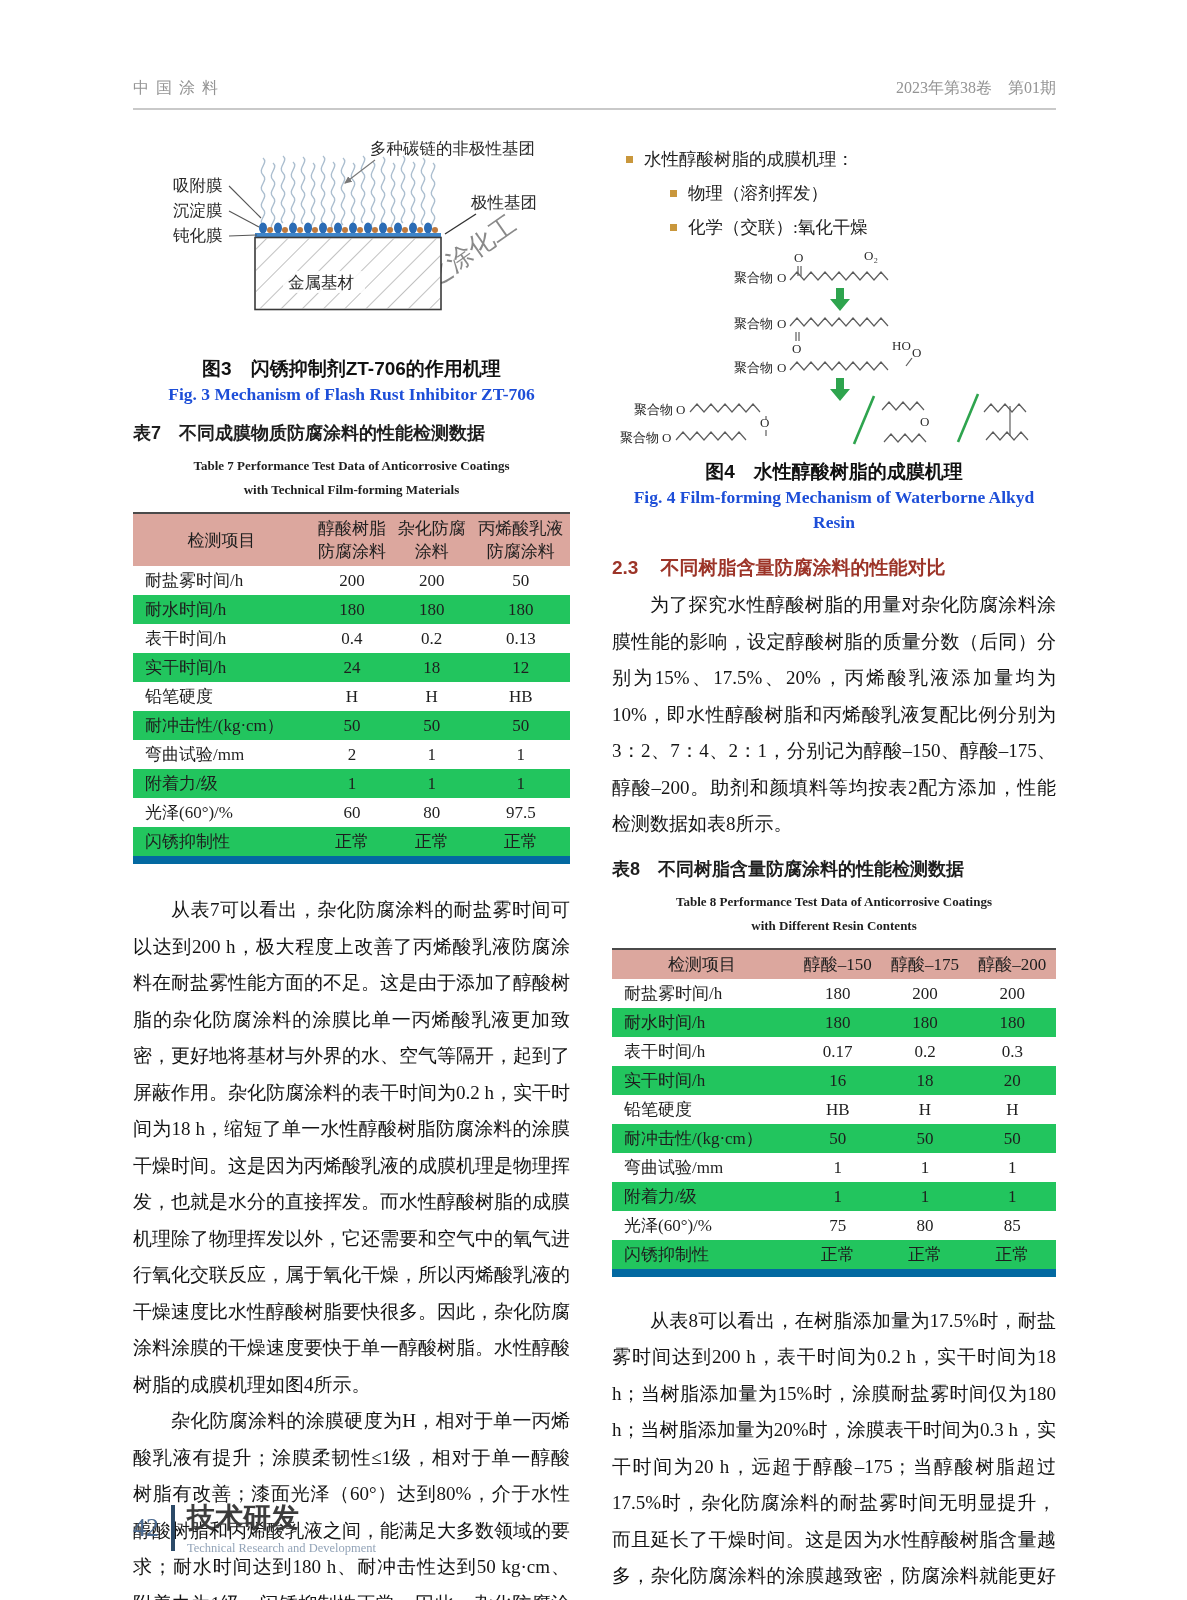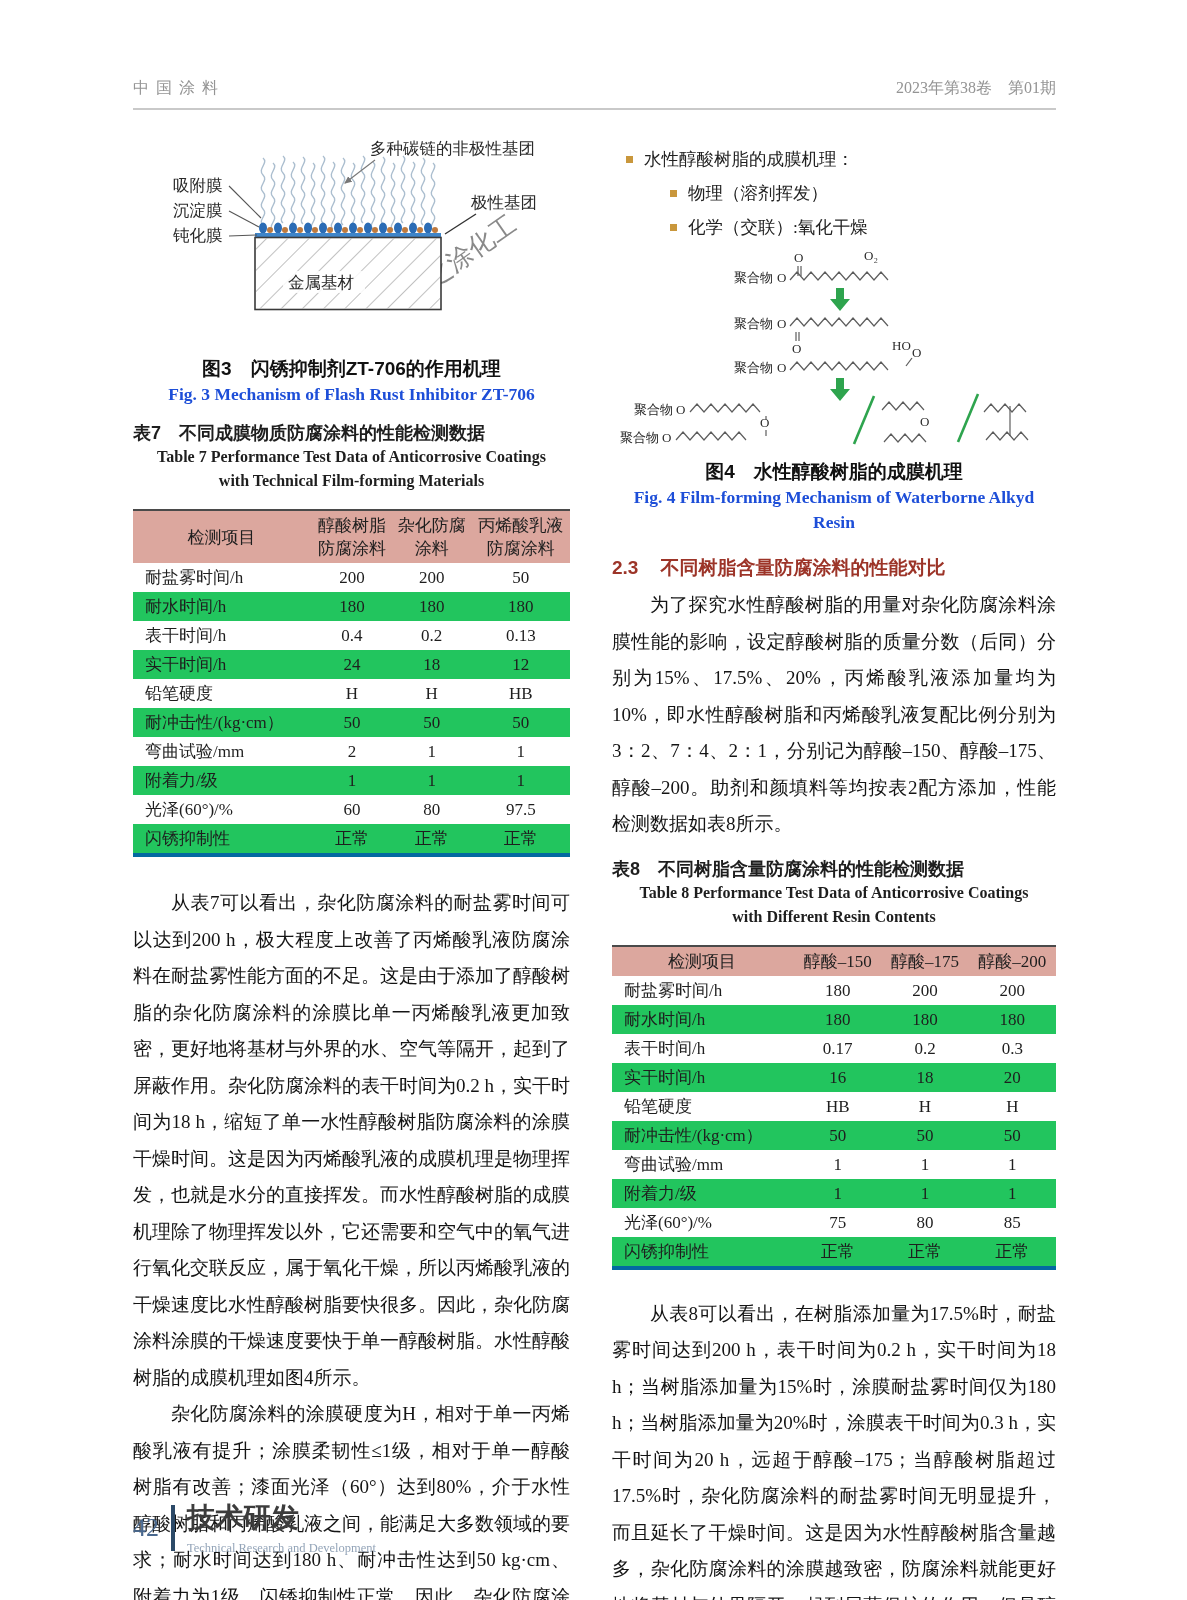--- a/index.html
+++ b/index.html
@@ -30,25 +30,25 @@
   .cap-en {
     font-family:"Liberation Serif","DejaVu Serif",serif;
     font-weight:bold; font-size:17.5px; color:#1d4ed8; line-height:25px;
   }
   
   .tbl-title-zh {
     font-family:"Liberation Sans","DejaVu Sans",sans-serif;
     font-weight:bold; font-size:18px; text-align:left; margin-top:14px;
   }
   .tbl-title-en {
-    font-weight:bold; font-size:16px; text-align:center; line-height:24px; margin-top:0;
+    font-weight:bold; font-size:13px; text-align:center; line-height:24px; margin-top:9px;
   }
   table.data {
-    width:100%; border-collapse:collapse; margin-top:16px;
-    border-top:2px solid #4a4a4a; border-bottom:4px solid #0369a1;
+    width:100%; border-collapse:collapse; margin-top:10px;
+    border-top:2px solid #4a4a4a; border-bottom:8px solid #0369a1;
     font-size:17px;
   }
   table.data th, table.data td {
     text-align:center; vertical-align:middle; padding:3px 2px;
     height:28px; font-weight:normal; white-space:pre-line; line-height:23px;
   }
   table.data thead tr { background:#dca79e; }
   table.data tr.pink { background:#22c55e; }
   table.data .c-lbl { width:41%; text-align:left; padding-left:12px; }
   table.data thead .c-lbl { text-align:center; padding-left:0; }

